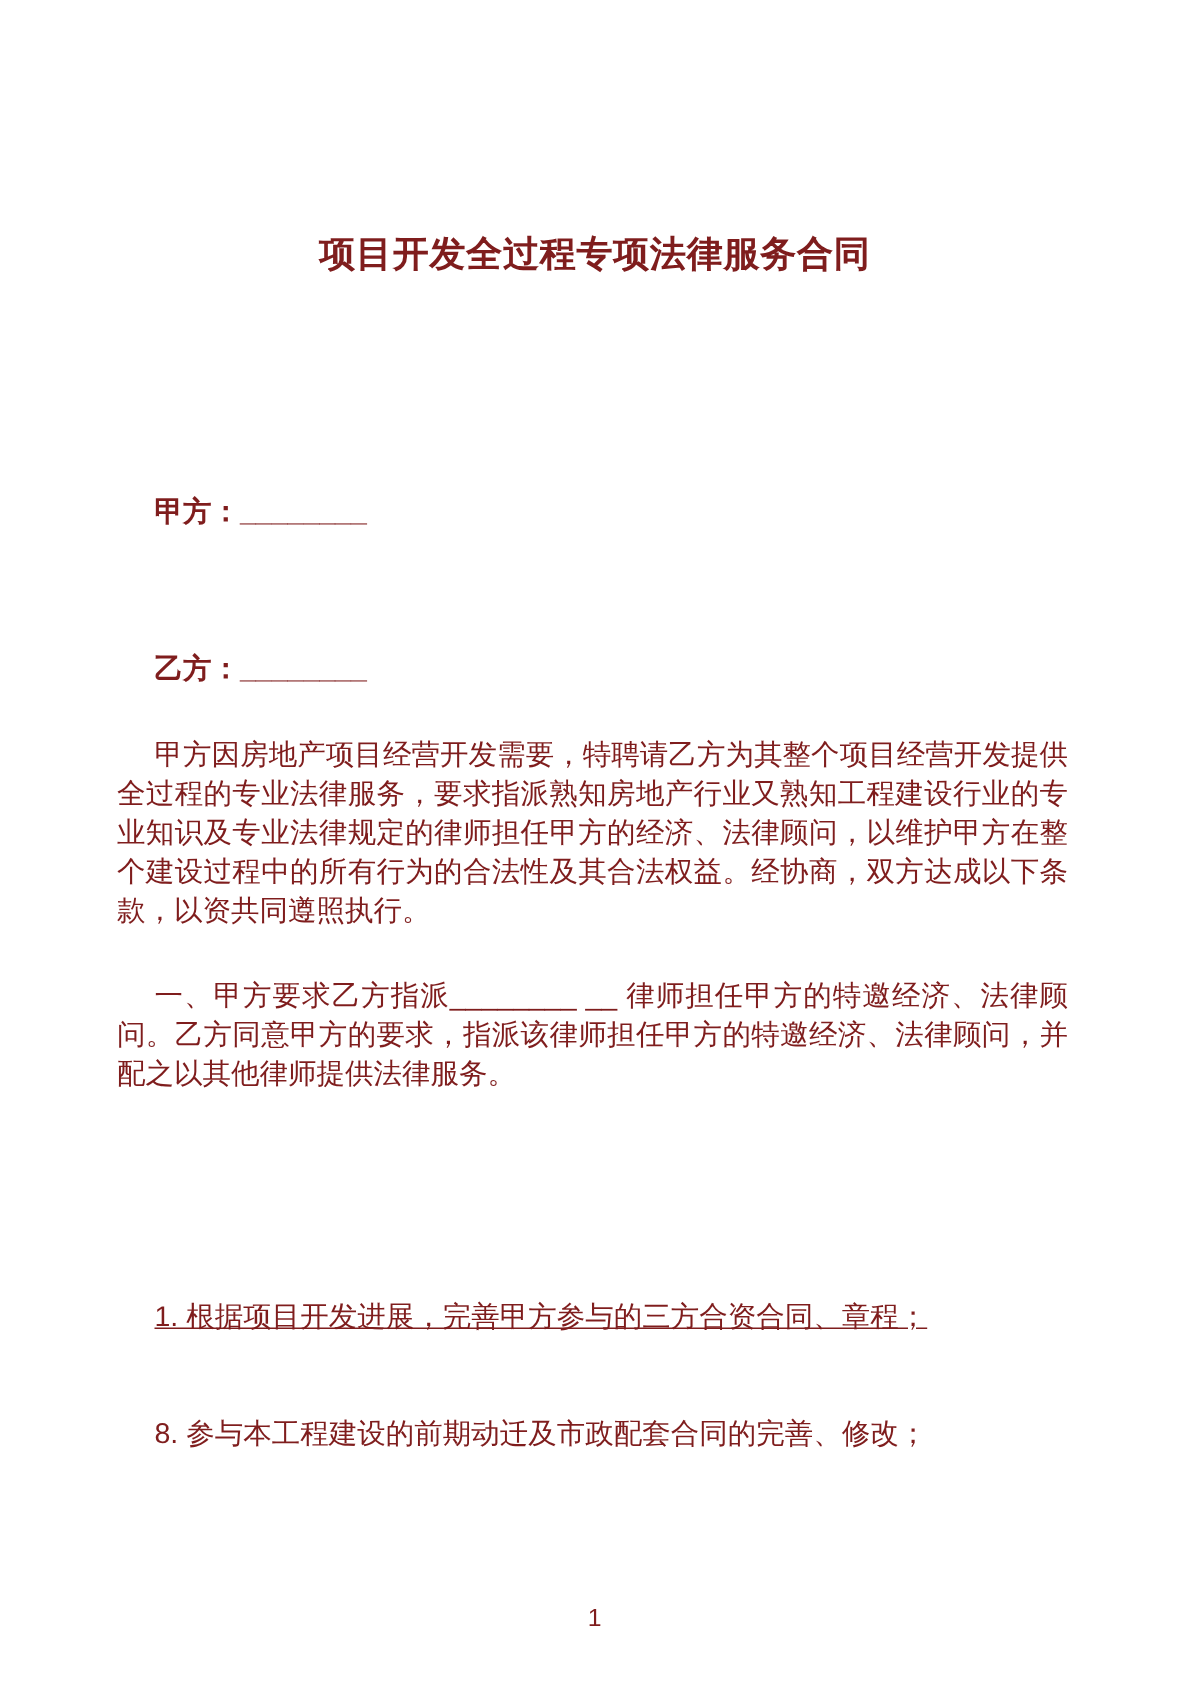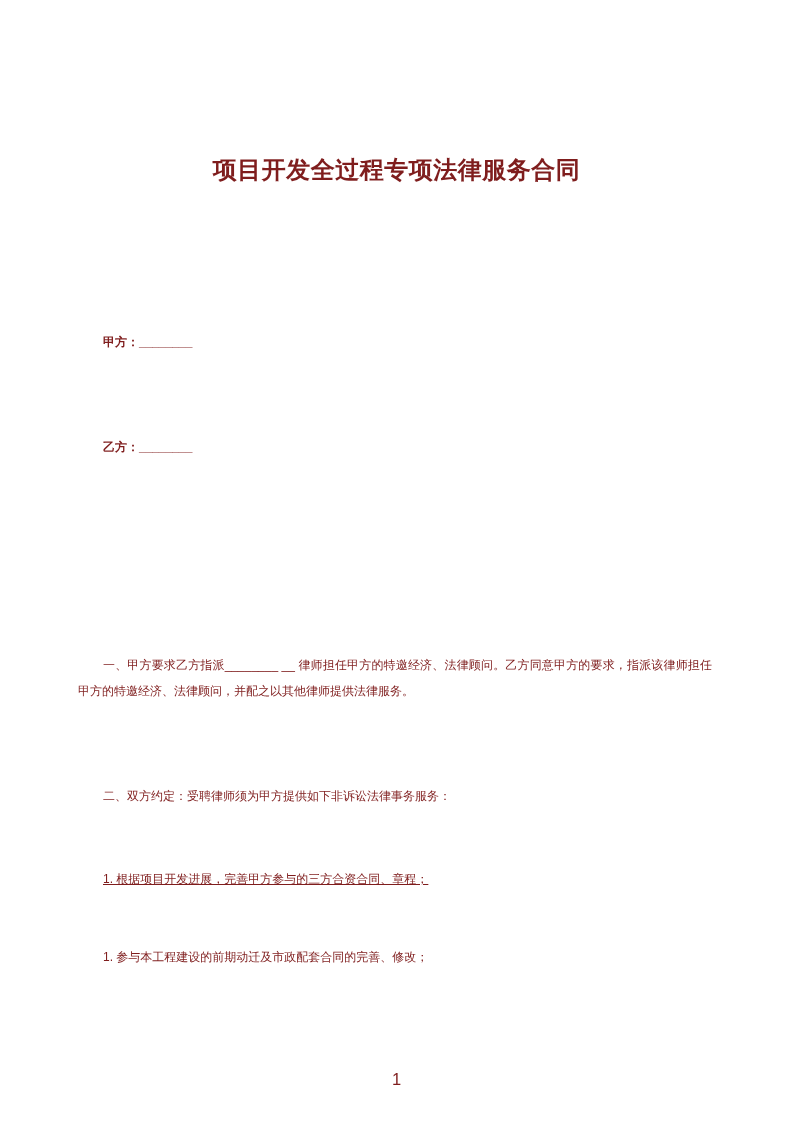--- a/index.html
+++ b/index.html
@@ -25,21 +25,21 @@
     text-align: center;
     font-size: 24px;
     line-height: 32px;
     font-weight: 700;
     letter-spacing: 0.5px;
   }
   .para {
     position: absolute;
     left: 78px;
     width: 634px;
-    font-size: 12px;
+    font-size: 19px;
     line-height: 26px;
     font-weight: 500;
     text-align: justify;
     text-indent: 25px;
     word-break: break-all;
     margin: 0;
   }
   .party-line { font-weight: 600; }
   .party-a { top: 313px; }
   .party-b { top: 418px; }
@@ -64,24 +64,24 @@
 <body>
 
 <div class="page">
 
   <div class="doc-title">项目开发全过程专项法律服务合同</div>
 
   <p class="para party-line party-a"><span>甲方：</span><span class="blank">________</span></p>
 
   <p class="para party-line party-b"><span>乙方：</span><span class="blank">________</span></p>
 
+  <p class="para intro">甲方因房地产项目经营开发需要，特聘请乙方为其整个项目经营开发提供全过程的专业法律服务，要求指派熟知房地产行业又熟知工程建设行业的专业知识及专业法律规定的律师担任甲方的经济、法律顾问，以维护甲方在整个建设过程中的所有行为的合法性及其合法权益。经协商，双方达成以下条款，以资共同遵照执行。</p>
 
   <p class="para sec-1"><span>一、甲方要求乙方指派</span><span class="blank">________ __</span><span> 律师担任甲方的特邀经济、法律顾问。乙方同意甲方的要求，指派该律师担任甲方的特邀经济、法律顾问，并配之以其他律师提供法律服务。</span></p>
 
-  <p class="para sec-2">二、双方约定：受聘律师须为甲方提供如下非诉讼法律事务服务：</p>
 
   <p class="para item-1">1. 根据项目开发进展，完善甲方参与的三方合资合同、章程；</p>
 
-  <p class="para item-2">1. 参与本工程建设的前期动迁及市政配套合同的完善、修改；</p>
+  <p class="para item-2">8. 参与本工程建设的前期动迁及市政配套合同的完善、修改；</p>
 
   <div class="page-number">1</div>
 
 </div>
 
 </body></html>

